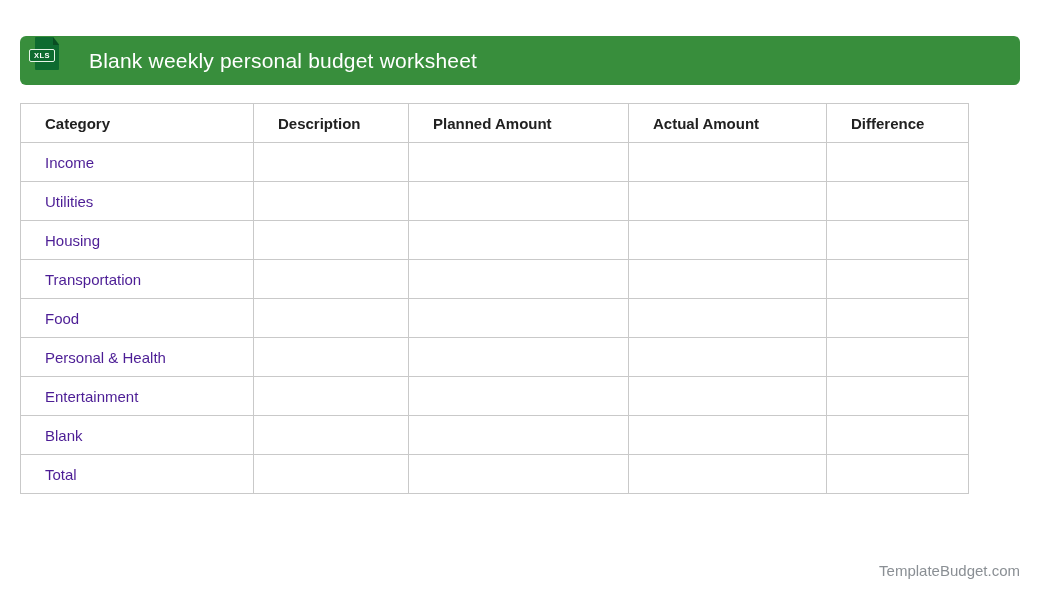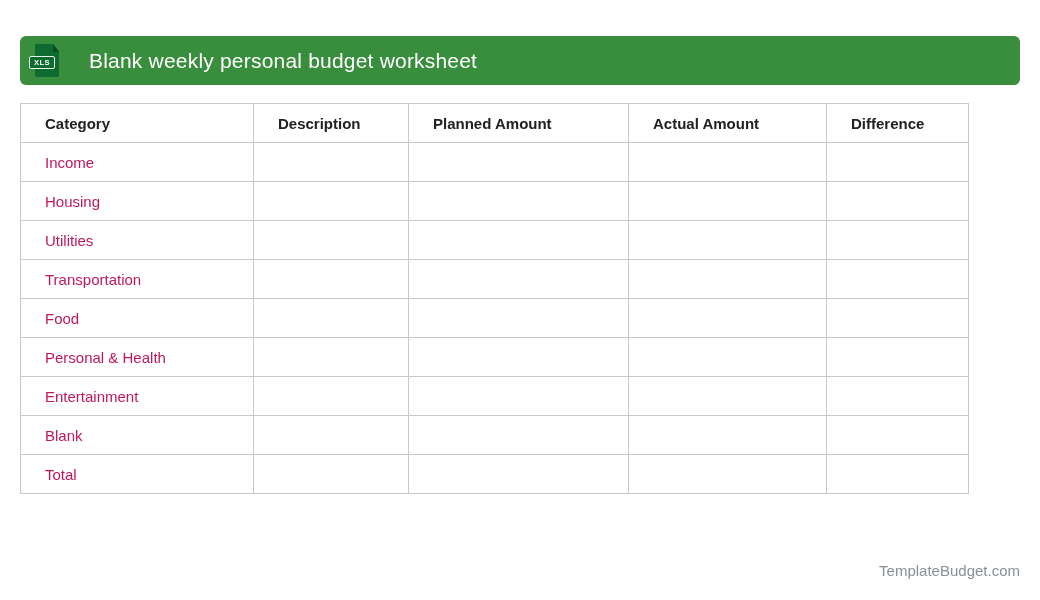--- a/index.html
+++ b/index.html
@@ -17,21 +17,21 @@
     left: 20px; top: 36px;
     width: 1000px; height: 49px;
     background: #388e3c;
     border-radius: 6px;
     display: flex;
     align-items: center;
     padding-left: 12px;
   }
   .xls-icon {
     position: relative;
-    width: 27px; height: 33px;
+    width: 27px; height: 47px;
     flex: 0 0 auto;
   }
   .xls-doc {
     position: absolute;
     left: 3px; top: 0;
     width: 24px; height: 33px;
     background: #0e6b30;
     border-radius: 1px;
     
     clip-path: polygon(0 0, 76% 0, 100% 22%, 100% 100%, 0 100%);
@@ -83,21 +83,21 @@
     text-align: left;
     vertical-align: middle;
     background: #ffffff;
   }
   .worksheet th {
     font-weight: bold;
     color: #212121;
     font-size: 15px;
   }
   .worksheet td {
-    color: #be185d;
+    color: #4c1d95;
     font-weight: normal;
   }
 
   
   .footer-credit {
     position: absolute;
     right: 20px; top: 562px;
     font-size: 15px;
     color: #8a8f94;
     text-decoration: none;
@@ -135,28 +135,28 @@
   </thead>
   <tbody>
     <tr>
       <td>Income</td>
       <td></td>
       <td></td>
       <td></td>
       <td></td>
     </tr>
     <tr>
+      <td>Utilities</td>
+      <td></td>
+      <td></td>
+      <td></td>
+      <td></td>
+    </tr>
+    <tr>
       <td>Housing</td>
-      <td></td>
-      <td></td>
-      <td></td>
-      <td></td>
-    </tr>
-    <tr>
-      <td>Utilities</td>
       <td></td>
       <td></td>
       <td></td>
       <td></td>
     </tr>
     <tr>
       <td>Transportation</td>
       <td></td>
       <td></td>
       <td></td>

